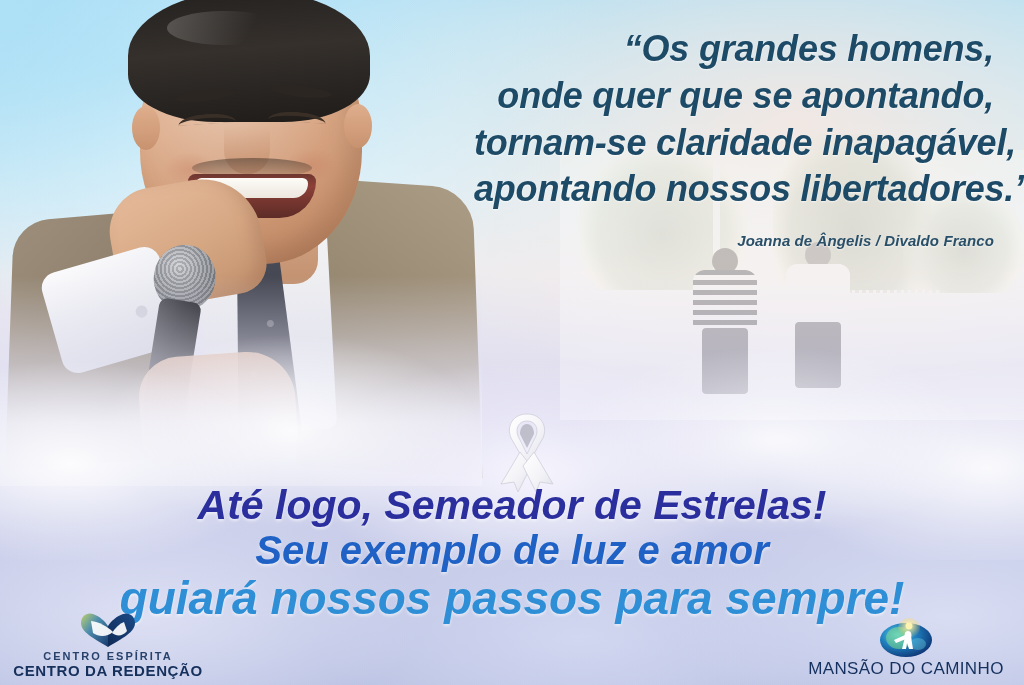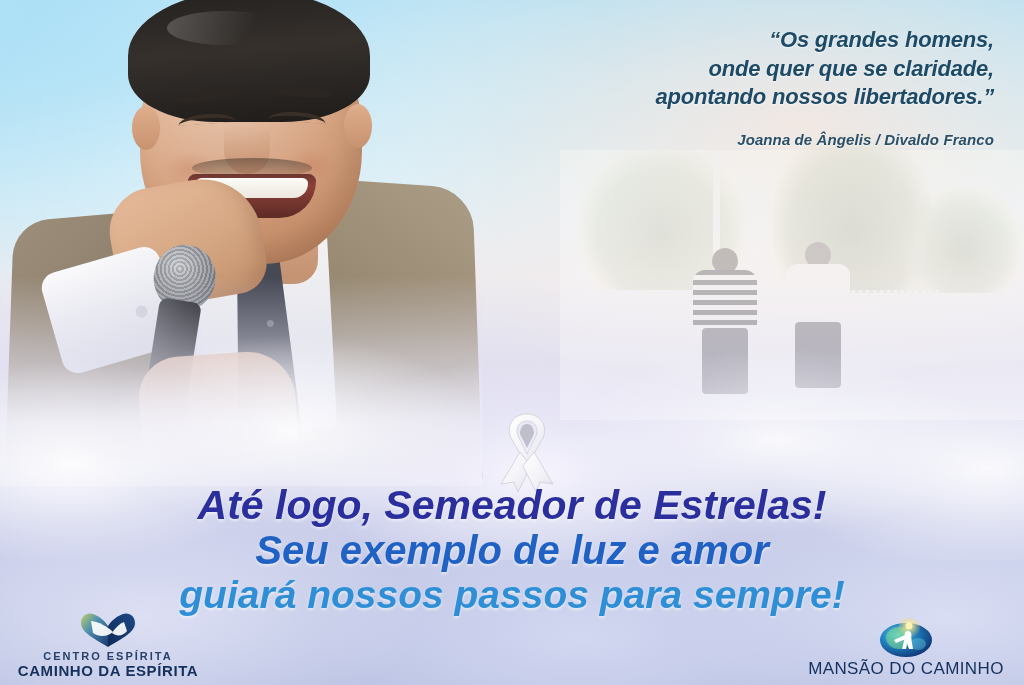--- a/index.html
+++ b/index.html
@@ -219,41 +219,41 @@
   
   .quote {
     position:absolute; right:30px; top:26px; width:520px;
     text-align:right;
     font-style:italic; font-weight:bold;
     color:#1d4a66;
     line-height:1.30;
     letter-spacing:-0.2px;
     text-shadow:0 1px 2px rgba(255,255,255,0.65);
   }
-  .quote .qline { font-size:22px; display:block; white-space:nowrap; }
+  .quote .qline { font-size:36px; display:block; white-space:nowrap; }
   .quote .qattr {
     display:block; margin-top:18px; font-size:15px; color:#2a4f68;
     letter-spacing:0.1px;
   }
 
   
   .ribbon { position:absolute; left:487px; top:408px; width:80px; height:84px; }
 
   
   .headline {
     position:absolute; left:0; right:0; top:484px;
     text-align:center;
     font-style:italic; font-weight:bold;
     line-height:1.03;
   }
   .headline .h1 { display:block; font-size:41px; color:#2b2f9e;
                   text-shadow:0 2px 3px rgba(255,255,255,0.55); }
   .headline .h2 { display:block; font-size:40px; color:#1f61c4; margin-top:4px;
                   text-shadow:0 2px 3px rgba(255,255,255,0.55); }
-  .headline .h3 { display:block; font-size:39px; color:#2e8fd6; margin-top:4px;
+  .headline .h3 { display:block; font-size:46px; color:#2e8fd6; margin-top:4px;
                   text-shadow:0 2px 3px rgba(255,255,255,0.55); }
 
   
   .logo { position:absolute; bottom:6px; text-align:center; }
   .logo-left  { left:2px;  width:212px; }
   .logo-right { right:6px; width:224px; }
   .logo .mark { height:40px; display:flex; align-items:center; justify-content:center; }
   .logo .l1 { font-size:11px; font-weight:bold; letter-spacing:2.0px; color:#27416b; }
   .logo .l2 { font-size:15px; font-weight:bold; letter-spacing:0.6px; color:#16305c; }
   .logo .r1 { font-size:17px; font-weight:normal; letter-spacing:0.4px; color:#15305e; margin-top:1px; }
@@ -314,21 +314,22 @@
     </div>
     <div class="hand-low"></div>
     <div class="p-fade"></div>
   </div>
 
   <div class="cloudband"></div>
   <div class="cloud-lower"></div>
 
   <div class="quote">
     <span class="qline">“Os grandes homens,</span>
-    <span class="qline">onde quer que se claridade,</span>
+    <span class="qline">onde quer que se apontando,</span>
+    <span class="qline">tornam-se claridade inapagável,</span>
     <span class="qline">apontando nossos libertadores.”</span>
     <span class="qattr">Joanna de Ângelis / Divaldo Franco</span>
   </div>
 
   <div class="ribbon">
     <svg viewBox="0 0 80 84" width="80" height="84" aria-hidden="true">
       <defs>
         <linearGradient id="ribG" x1="0" y1="0" x2="1" y2="1">
           <stop offset="0%" stop-color="#ffffff"></stop>
           <stop offset="55%" stop-color="#f4f4f8"></stop>
@@ -363,21 +364,21 @@
             <stop offset="100%" stop-color="#0e2a56"></stop>
           </linearGradient>
         </defs>
         <path d="M31 37 C16 28 4 22 4 13 C4 6 10 2 16 4 C22 6 28 11 31 16 Z" fill="url(#hg1)"></path>
         <path d="M31 37 C46 28 58 22 58 13 C58 6 52 2 46 4 C40 6 34 11 31 16 Z" fill="url(#hg2)"></path>
         <path d="M14 11 C22 12 30 16 36 22 C30 27 22 27 16 23 Z" fill="#ffffff" opacity="0.92"></path>
         <path d="M47 12 C42 14 38 18 35 23 C40 27 46 26 50 21 Z" fill="#ffffff" opacity="0.92"></path>
       </svg>
     </div>
     <div class="l1">CENTRO ESPÍRITA</div>
-    <div class="l2">CAMINHO DA ESPÍRITA</div>
+    <div class="l2">CENTRO DA REDENÇÃO</div>
   </div>
 
   <div class="logo logo-right">
     <div class="mark">
       <svg viewBox="0 0 62 44" width="62" height="44" aria-hidden="true">
         <defs>
           <radialGradient id="gg1" cx="35%" cy="35%" r="75%">
             <stop offset="0%" stop-color="#5fd2e8"></stop>
             <stop offset="45%" stop-color="#1f7fbf"></stop>
             <stop offset="100%" stop-color="#0d2f6e"></stop>

